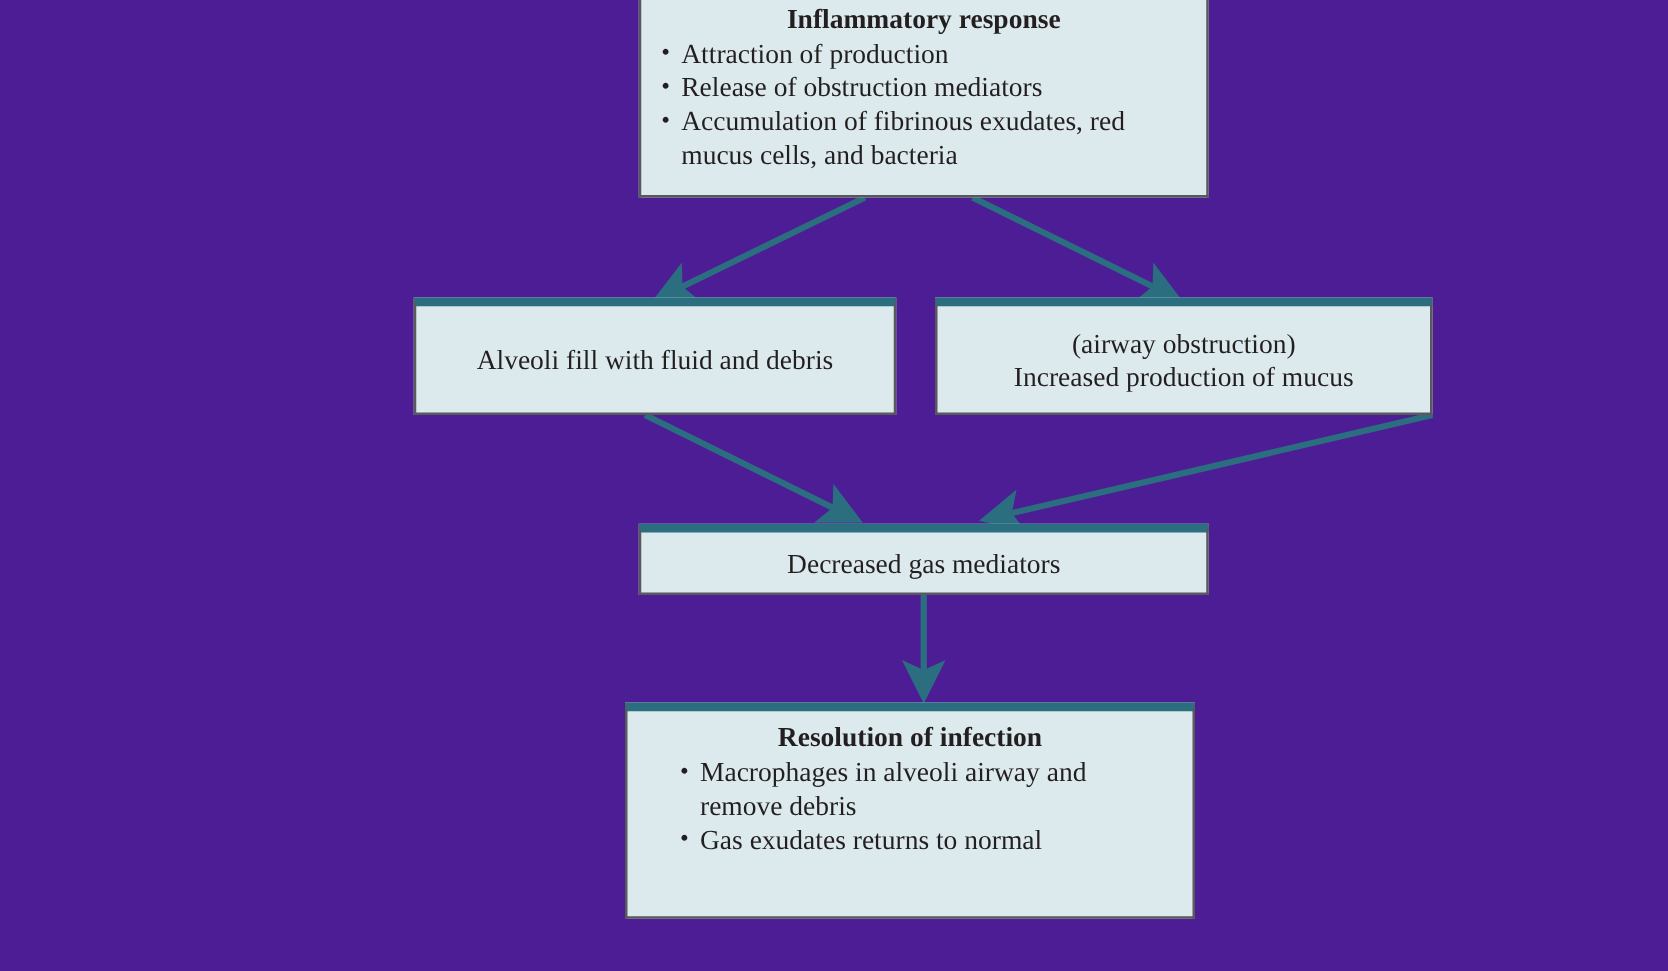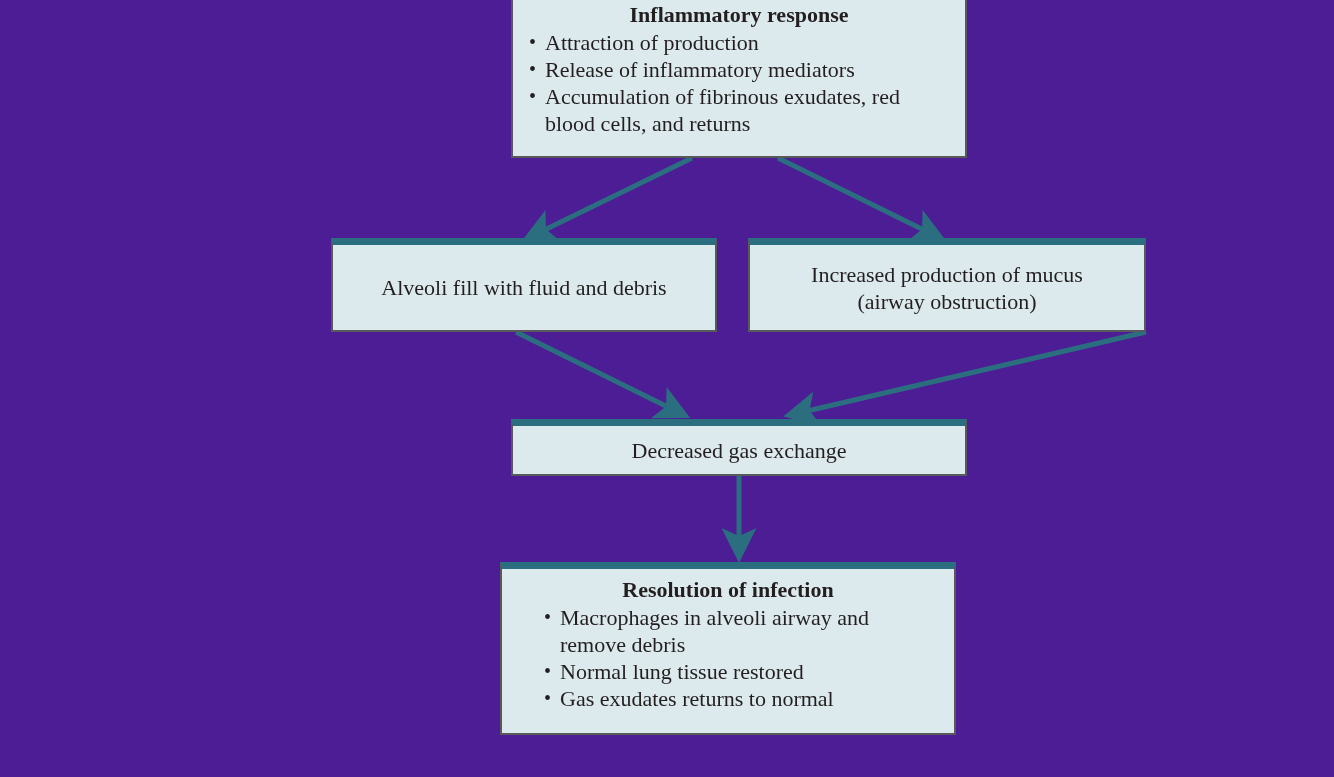--- a/index.html
+++ b/index.html
@@ -101,49 +101,48 @@
     <line x1="1146" y1="332" x2="790" y2="415" stroke="#2b6e80" stroke-width="5" marker-end="url(#ah)"></line>
 
     <line x1="739" y1="476" x2="739" y2="556" stroke="#2b6e80" stroke-width="5" marker-end="url(#ah)"></line>
   </svg>
 
   <div class="node clipped-top" style="left:511px; top:-6px; width:456px; height:164px;">
     <div class="inner">
       <div class="node-title">Inflammatory response</div>
       <ul class="bullets">
         <li>Attraction of production</li>
-        <li>Release of inflammatory mediators</li>
-        <li>Accumulation of fibrinous exudates, red blood cells, and returns</li>
+        <li>Release of obstruction mediators</li>
+        <li>Accumulation of fibrinous exudates, red mucus cells, and bacteria</li>
       </ul>
     </div>
   </div>
 
   <div class="node" style="left:331px; top:238px; width:386px; height:94px;">
     <div class="inner centered">
       <div class="node-plain">Alveoli fill with fluid and debris</div>
     </div>
   </div>
 
   <div class="node" style="left:748px; top:238px; width:398px; height:94px;">
     <div class="inner centered">
+      <div class="node-plain">(airway obstruction)</div>
       <div class="node-plain">Increased production of mucus</div>
-      <div class="node-plain">(airway obstruction)</div>
     </div>
   </div>
 
   <div class="node" style="left:511px; top:419px; width:456px; height:57px;">
     <div class="inner centered">
-      <div class="node-plain">Decreased gas exchange</div>
+      <div class="node-plain">Decreased gas mediators</div>
     </div>
   </div>
 
   <div class="node" style="left:500px; top:562px; width:456px; height:173px;">
     <div class="inner">
       <div class="node-title">Resolution of infection</div>
       <ul class="bullets" style="padding-left:26px;">
         <li>Macrophages in alveoli airway and remove debris</li>
-        <li>Normal lung tissue restored</li>
         <li>Gas exudates returns to normal</li>
       </ul>
     </div>
   </div>
 
 </div>
 
 </body></html>

